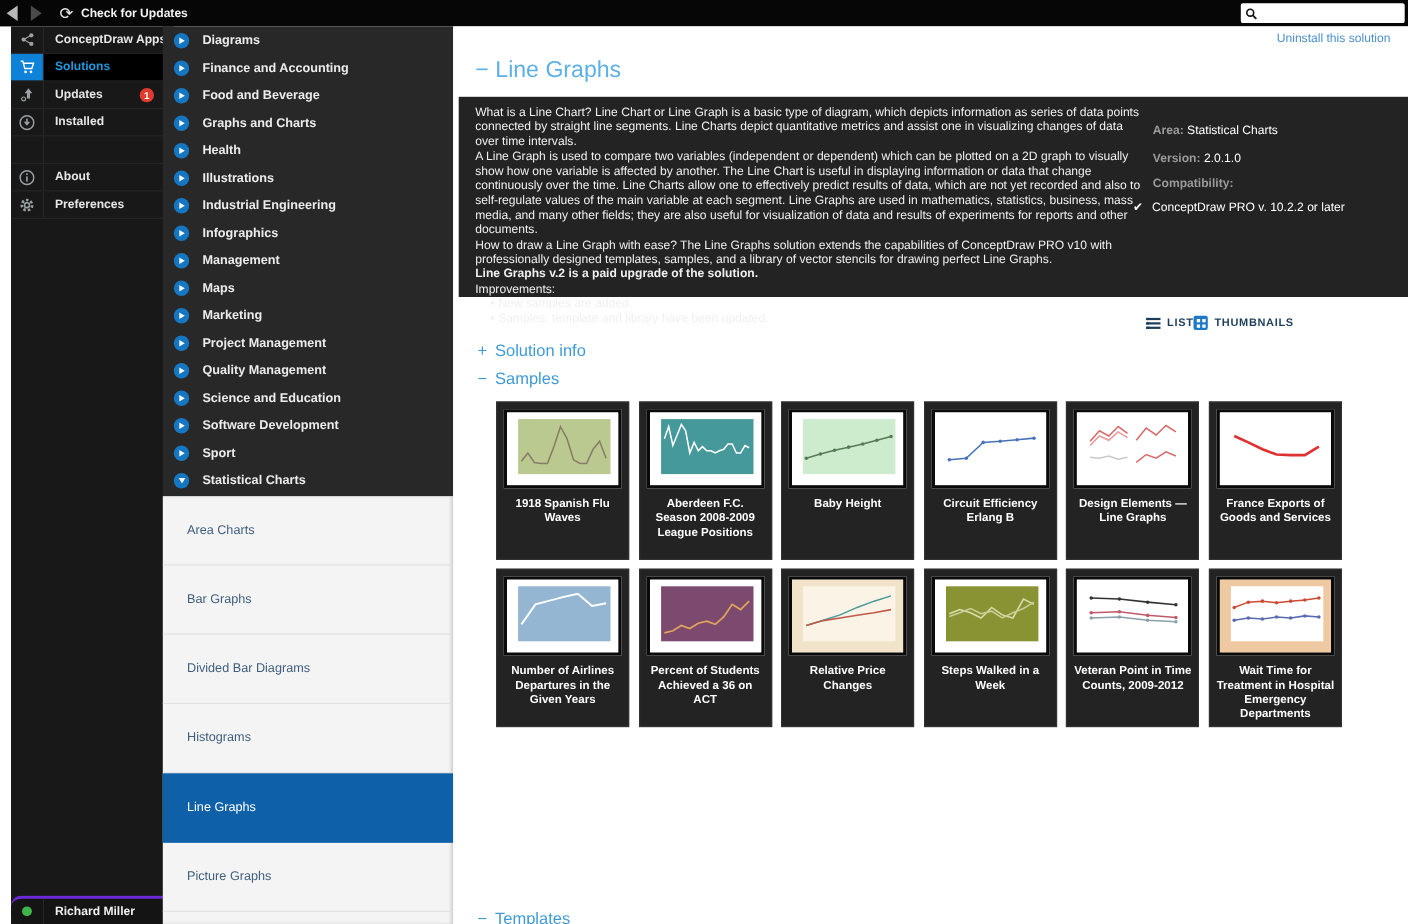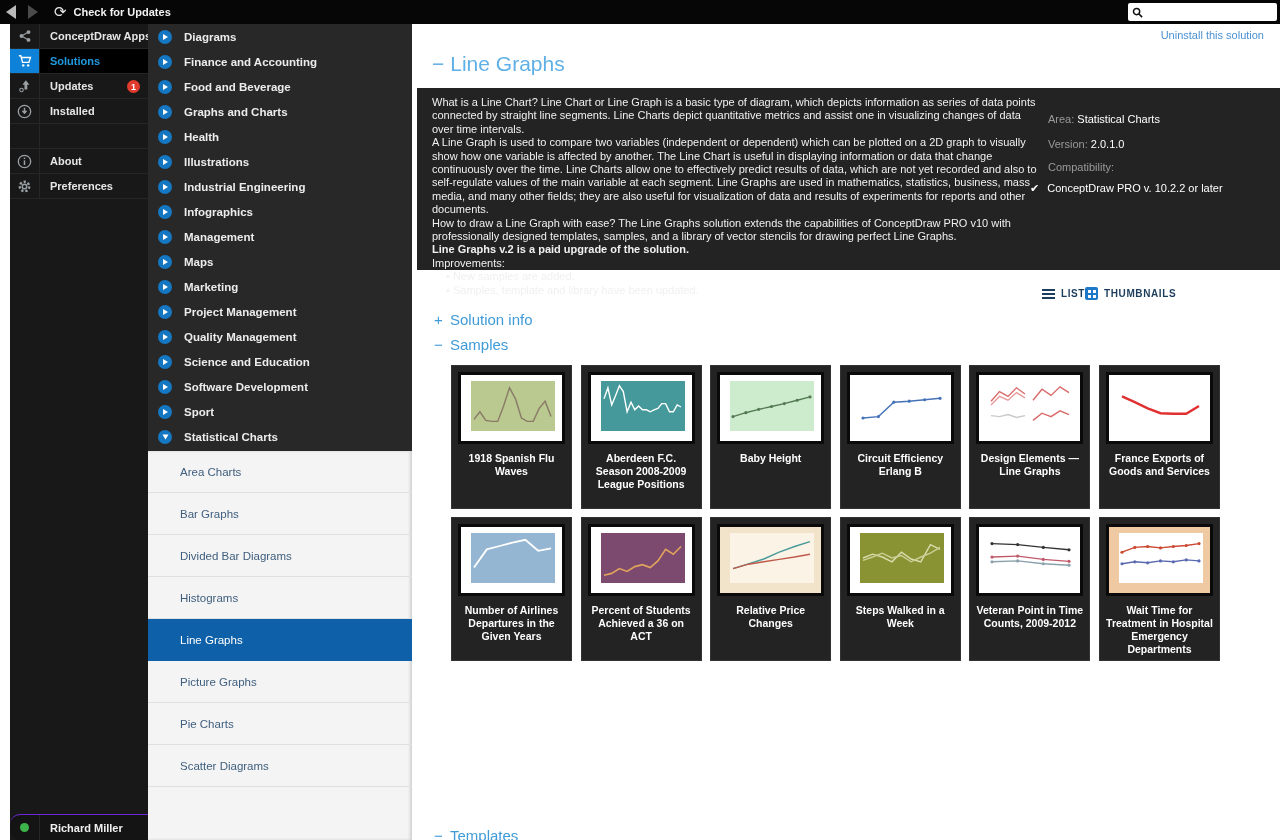--- a/index.html
+++ b/index.html
@@ -22,51 +22,51 @@
 
   
   .sidebar { position:absolute; left:0; top:24px; width:148px; height:816px; background:#181818;margin-left:10px; }
   .side-row { position:relative; display:flex; height:25px; border-bottom:1px solid #262626; cursor:pointer; }
   .side-ic { width:30px; display:flex; align-items:center; justify-content:center; border-right:1px solid #262626; color:#9aa0a4; }
   .side-label { flex:1; display:flex; align-items:center; padding-left:10px; color:#e6e6e6; font-size:11px; font-weight:700; }
   .side-row.selected .side-ic { background:#0d82d8; color:#fff; }
   .side-row.selected .side-label { color:#1f9ae0; background:#000; }
   .side-row.spacer { cursor:default; }
   .badge { position:absolute; right:18px; top:6px; width:13px; height:13px; border-radius:50%; background:#e23b2e; color:#fff; font-size:9px; font-weight:700; display:flex; align-items:center; justify-content:center; }
-  .user-row { position:absolute; left:0; bottom:0; width:148px; height:26px; display:flex; border-top:1px solid #6d28d9; background:#141414;border-radius:10px; }
+  .user-row { position:absolute; left:0; bottom:0; width:148px; height:26px; display:flex; border-top:3px solid #6d28d9; background:#141414;border-radius:10px; }
   .user-ic { width:30px; display:flex; align-items:center; justify-content:center; border-right:1px solid #262626; }
   .dot-green { width:9px; height:9px; border-radius:50%; background:#3db54a; }
   .user-name { flex:1; display:flex; align-items:center; padding-left:10px; color:#f0f0f0; font-size:11px; font-weight:700; }
 
   
   .catpanel { position:absolute; left:148px; top:24px; width:264px; height:816px; background:#282828; }
   .cat-row { height:25px; display:flex; align-items:center; padding-left:10px; cursor:pointer; }
   .cat-bullet { width:14px; height:14px; border-radius:50%; background:#1577c2; display:flex; align-items:center; justify-content:center; margin-right:12px; flex:0 0 auto; }
   .cat-tri { width:0; height:0; border-top:3.5px solid transparent; border-bottom:3.5px solid transparent; border-left:5px solid #fff; margin-left:1px; }
   .cat-row.expanded .cat-tri { transform:rotate(90deg); margin-left:0; margin-top:1px; }
   .cat-label { color:#ececec; font-size:11.5px; font-weight:700; }
   .subpanel { position:absolute; left:0; top:427px; width:264px; height:389px; background:#f4f4f4; box-shadow:inset -2px 0 3px rgba(0,0,0,.15); }
-  .sub-row { height:42px; display:flex; align-items:center; padding-left:32px; border-bottom:1px solid #e0e0e0; color:#3e5e7e; font-size:11.5px; cursor:pointer; }
+  .sub-row { height:63px; display:flex; align-items:center; padding-left:22px; border-bottom:1px solid #e0e0e0; color:#3e5e7e; font-size:11.5px; cursor:pointer; }
   .sub-row.selected { background:#0e60a9; color:#fff; border-bottom-color:#0e60a9; }
 
   
   .main { position:absolute; left:412px; top:24px; width:868px; height:816px; background:#fff; }
   .uninstall { position:absolute; top:5px; right:16px; font-size:11px; color:#4a90d2; cursor:pointer; }
   .page-title { position:absolute; left:20px; top:28px; font-size:21px; color:#5fb0e6; font-weight:400; }
   .page-title .pfx { margin-right:6px; }
 
   .darkpanel { position:absolute; left:5px; top:64px; width:935px; height:182px; background:#232323; color:#f0f0f0; }
   .desc-col { position:absolute; left:15px; top:8px; width:612px; font-size:11px; line-height:13.4px; }
   .para { margin:0; }
   .boldline { font-weight:700; }
   .bullet { padding-left:14px; }
   .bullet::before { content:"• "; }
   .info-col { position:absolute; left:613px; top:0; width:235px; font-size:11px; }
   .info-row { position:absolute; left:18px; white-space:nowrap; }
-  .info-key { color:#9a9a9a; }
+  .info-key { color:#9a9a9a;font-weight:bold; }
   .info-val { color:#fff; }
   .info-check { position:absolute; left:0; white-space:nowrap; color:#fff; }
   .check-glyph { color:#fff; margin-right:5px; font-size:11px; }
 
   .viewtoggle { position:absolute; top:263px; left:630px; display:flex; align-items:center; }
   .vt-item { display:flex; align-items:center; gap:6px; cursor:pointer; color:#1c3e5c; font-size:10px; font-weight:700; letter-spacing:.6px; }
   .list-ic { display:flex; flex-direction:column; gap:2px; }
   .list-ic i { display:block; width:13px; height:2px; background:#1c3e5c; position:relative; }
   .list-ic i::before { content:""; position:absolute; left:-0px; width:3px; height:2px; background:#1c3e5c; }
   .list-ic i { padding-left:0; }

